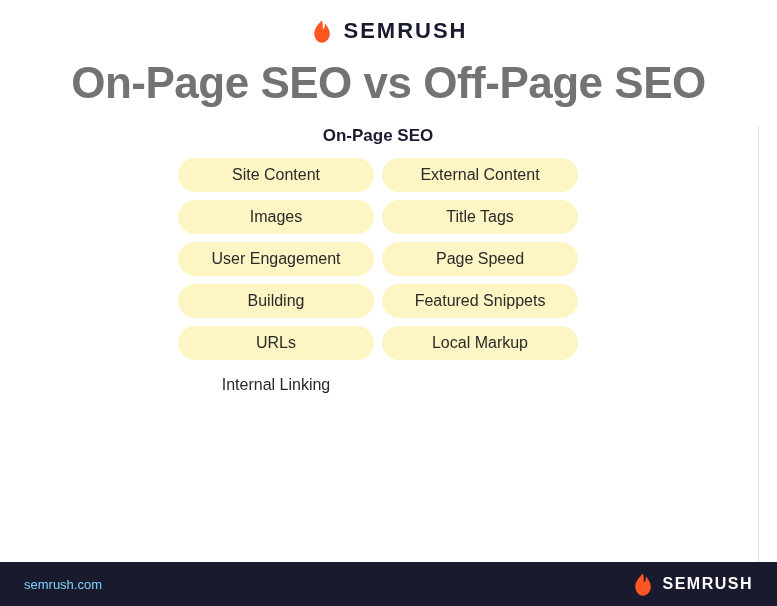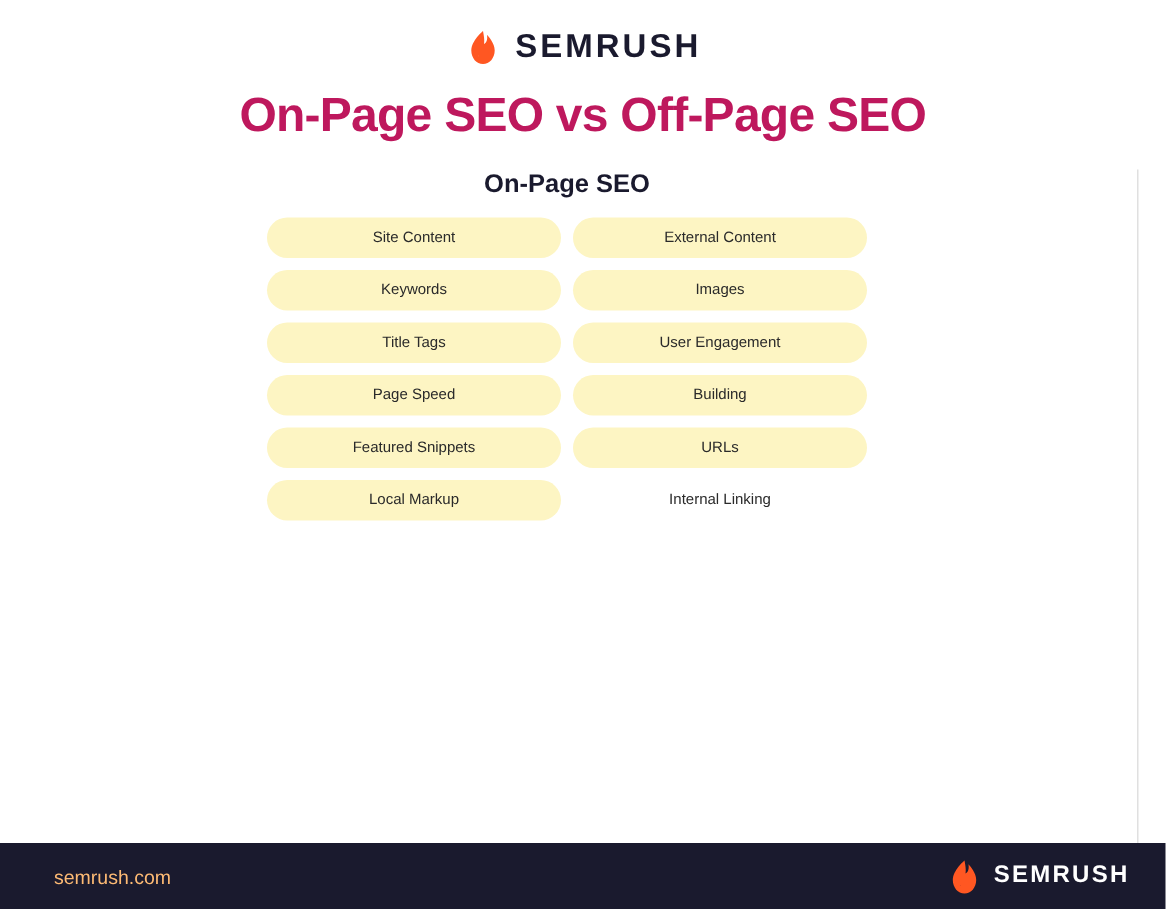--- a/index.html
+++ b/index.html
@@ -24,23 +24,23 @@
     .logo-text {
       font-size: 22px;
       font-weight: 800;
       letter-spacing: 2px;
       color: #1a1a2e;
     }
 
     
     .main-title {
       text-align: center;
-      font-size: 32px;
+      font-size: 44px;
       font-weight: 900;
-      color: #be185d;
+      color: #737373;
       padding: 6px 4px 18px;
       letter-spacing: -0.5px;
     }
 
     
     .content {
       flex: 1;
       display: flex;
       flex-direction: row;
       padding: 0 8px;
@@ -78,21 +78,21 @@
       gap: 8px;
       width: 100%;
       max-width: 400px;
     }
 
     
     .pill {
       border-radius: 30px;
       padding: 8px 14px;
       text-align: center;
-      font-size: 10px;
+      font-size: 16px;
       font-weight: 500;
       color: #2a2a2a;
     }
     .pill-yellow {
       background: #fdf5c3;
     }
     .pill-pink {
       background: #fcd5d5;
     }
     .pill-none {
@@ -124,24 +124,23 @@
     .footer-bar {
       background: #1a1a2e;
       height: 44px;
       display: flex;
       align-items: center;
       justify-content: space-between;
       padding: 0 24px;
       flex-shrink: 0;
     }
     .footer-url {
-      color: #fdba74;
+      color: #7dd3fc;
       font-size: 13px;
       font-weight: 500;
-      margin-left: 12px;
     }
     .footer-logo {
       display: flex;
       align-items: center;
       gap: 6px;
     }
     .footer-logo-text {
       color: #fff;
       font-size: 16px;
       font-weight: 800;
@@ -167,21 +166,20 @@
 <h1 class="main-title">On-Page SEO vs Off-Page SEO</h1>
 
 <div class="content">
 
   <div class="col-onpage">
     <div class="col-header">On-Page SEO</div>
     <div class="onpage-grid">
 
       <div class="pill pill-yellow">Site Content</div>
       <div class="pill pill-yellow">External Content</div>
-      <div class="pill pill-yellow">Keywords</div>
       <div class="pill pill-yellow">Images</div>
       <div class="pill pill-yellow">Title Tags</div>
       <div class="pill pill-yellow">User Engagement</div>
       <div class="pill pill-yellow">Page Speed</div>
       <div class="pill pill-yellow">Building</div>
       <div class="pill pill-yellow">Featured Snippets</div>
       <div class="pill pill-yellow">URLs</div>
       <div class="pill pill-yellow">Local Markup</div>
       <div class="pill pill-none">Internal Linking</div>
       <div style="visibility:hidden" class="pill"></div>

